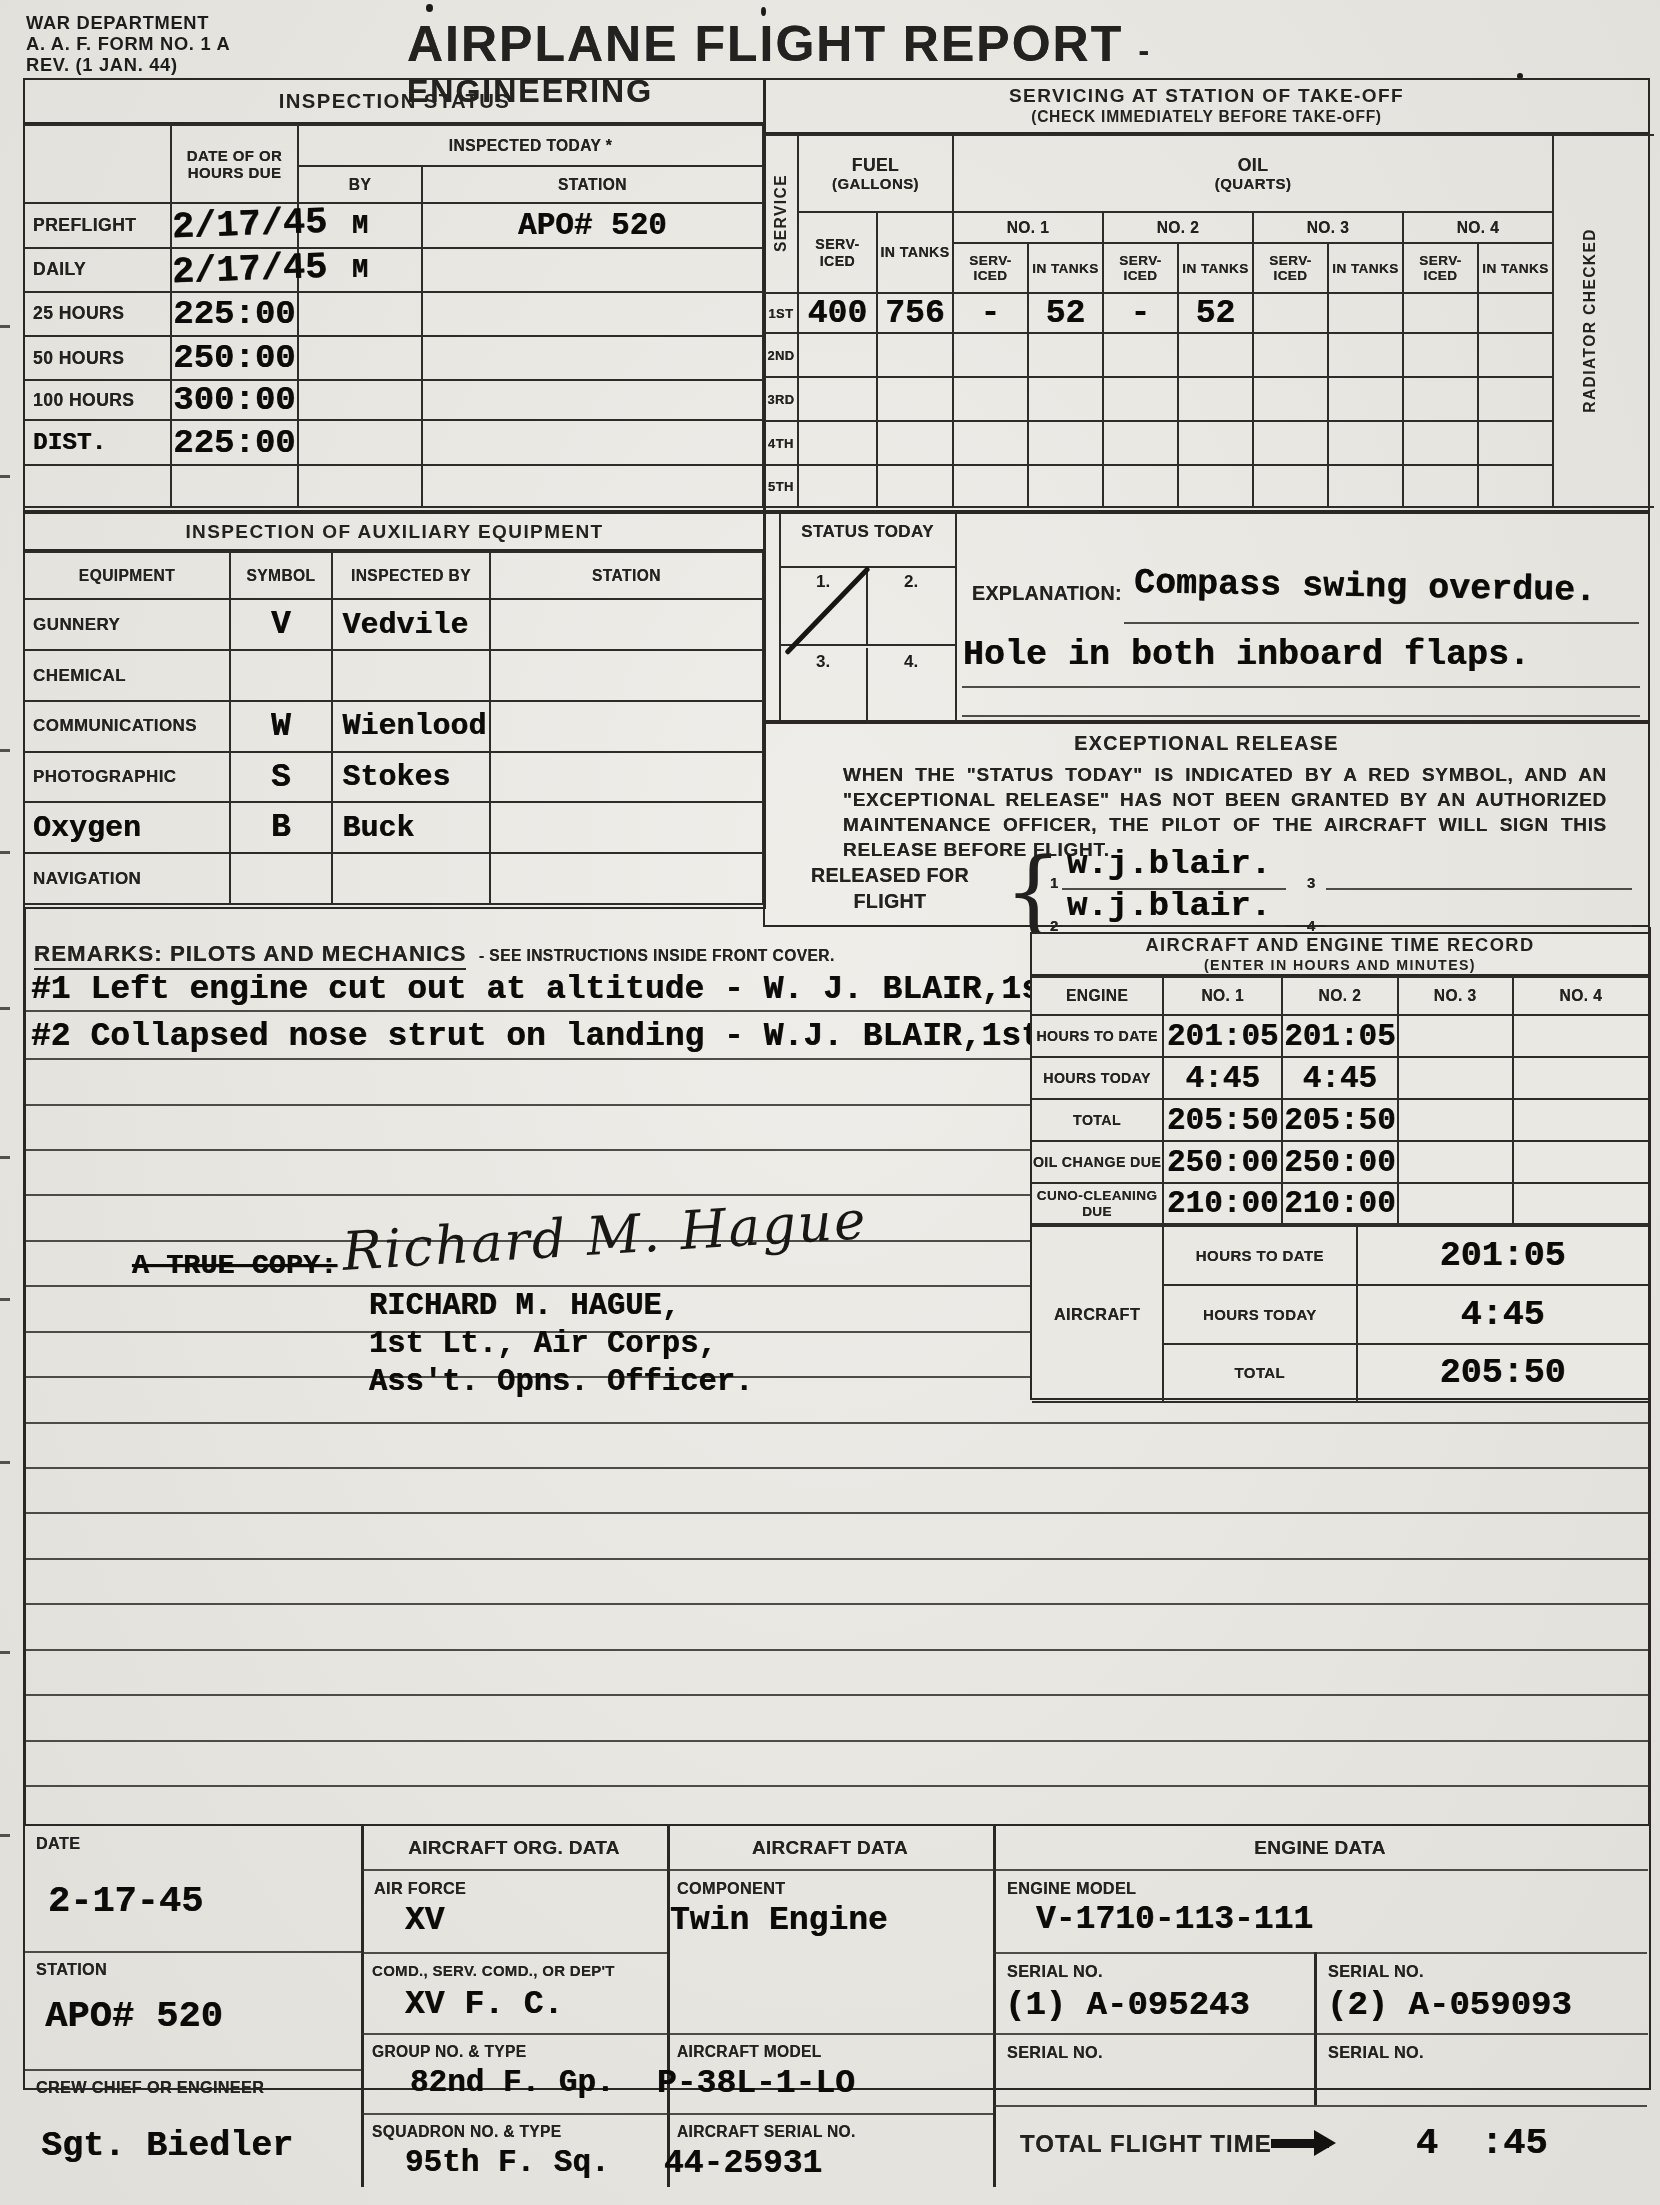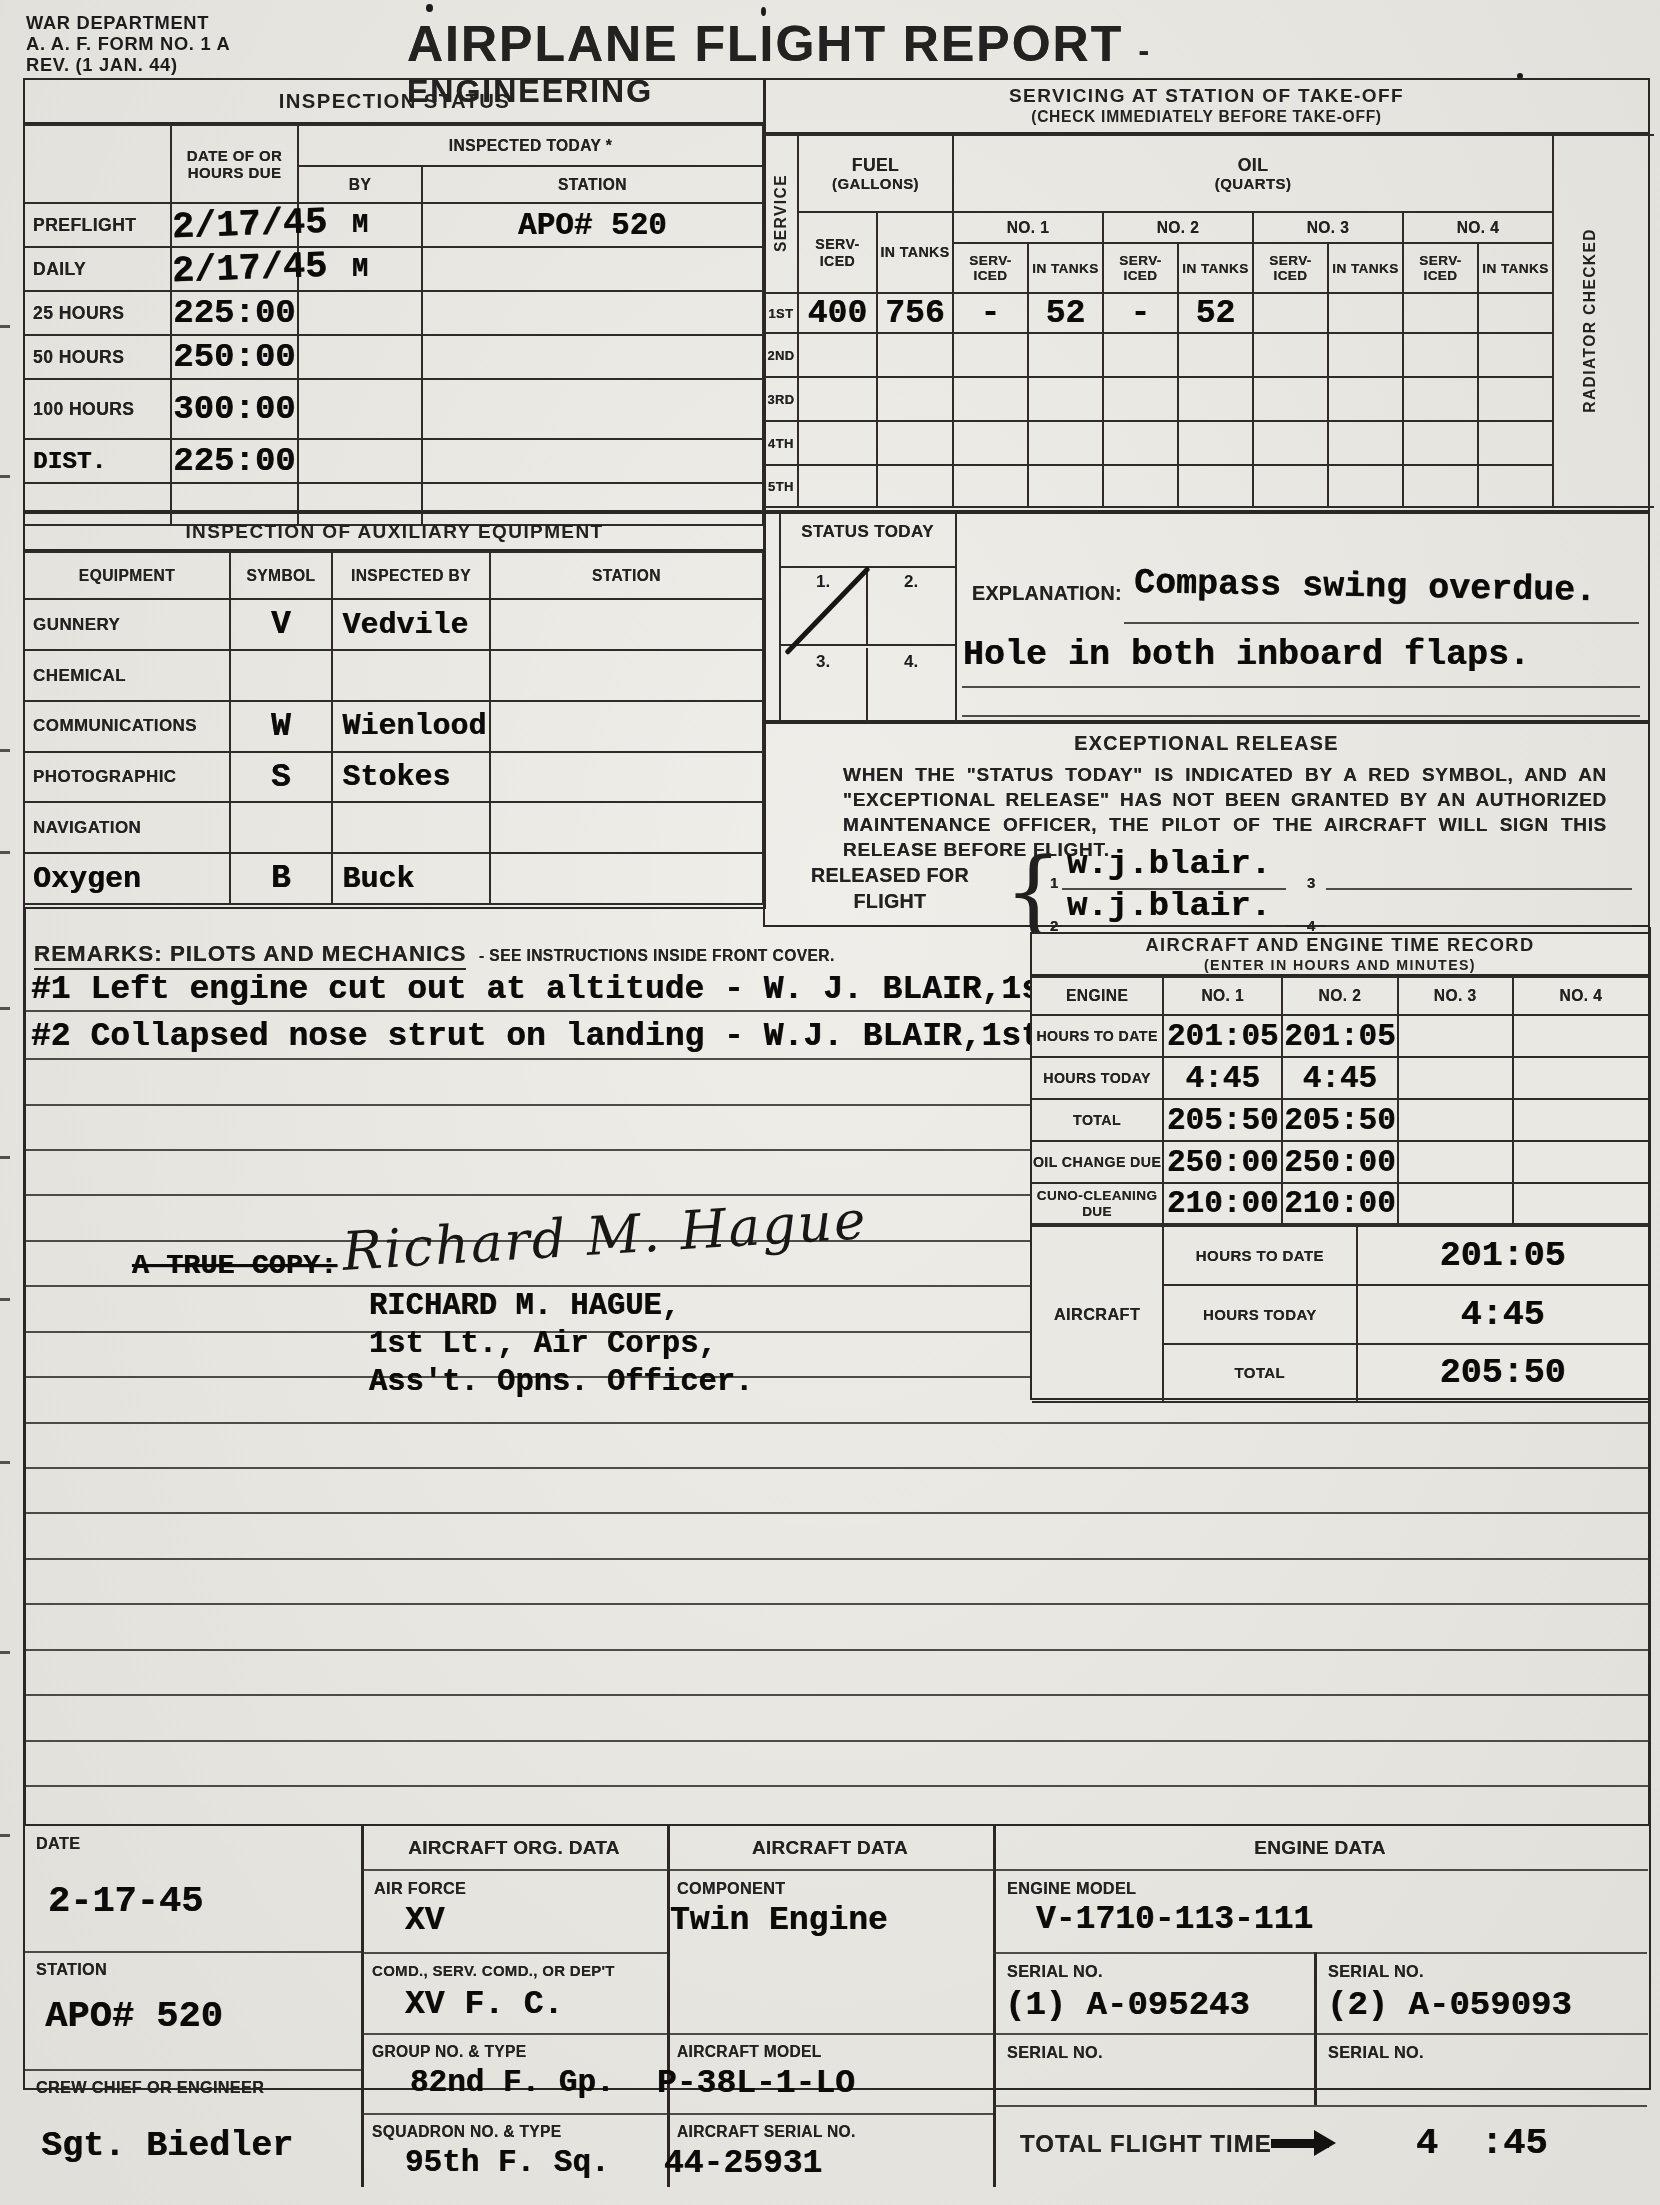--- a/index.html
+++ b/index.html
@@ -100,21 +100,21 @@
         <td class="val typed" style="font-size:34px;">225:00</td>
         <td></td>
         <td></td>
       </tr>
       <tr style="height:44px;">
         <td class="rowlbl lbl" style="border-left:none;">50 HOURS</td>
         <td class="val typed" style="font-size:34px;">250:00</td>
         <td></td>
         <td></td>
       </tr>
-      <tr style="height:60px;">
+      <tr style="height:40px;">
         <td class="rowlbl lbl" style="border-left:none;">100 HOURS</td>
         <td class="val typed" style="font-size:34px;">300:00</td>
         <td></td>
         <td></td>
       </tr>
       <tr style="height:44px;">
         <td class="rowlbl typed" style="border-left:none; font-size:24.4px;">DIST.</td>
         <td class="val typed" style="font-size:34px;">225:00</td>
         <td></td>
         <td></td>
@@ -287,29 +287,29 @@
         <td class="typed" style="font-size:30px; padding-left:9.5px;">Wienlood</td>
         <td></td>
       </tr>
       <tr style="height:45px;">
         <td class="rowlbl lbl" style="border-left:none; font-size:17px;">PHOTOGRAPHIC</td>
         <td class="val typed" style="font-size:33px;">S</td>
         <td class="typed" style="font-size:30px; padding-left:9.5px;">Stokes</td>
         <td></td>
       </tr>
       <tr style="height:45px;">
-        <td class="rowlbl lbl" style="border-left:none; font-size:17px;">NAVIGATION</td>
-        <td></td>
-        <td></td>
-        <td></td>
-      </tr>
-      <tr style="height:45px;">
         <td class="rowlbl typed" style="border-left:none; font-size:30px;">Oxygen</td>
         <td class="val typed" style="font-size:33px;">B</td>
         <td class="typed" style="font-size:30px; padding-left:9.5px;">Buck</td>
+        <td></td>
+      </tr>
+      <tr style="height:45px;">
+        <td class="rowlbl lbl" style="border-left:none; font-size:17px;">NAVIGATION</td>
+        <td></td>
+        <td></td>
         <td></td>
       </tr>
     </tbody>
       </table>
   </div>
 
   <div class="sec" style="left:763px; top:512px; width:887px; height:210px;">
     <div class="abs" style="left:13.6px; top:0; width:178px; height:207px; border-left:2px solid #2e2b28; border-right:2px solid #2e2b28;">
       <div class="lbl" style="text-align:center; padding-top:6.8px; font-size:17px; line-height:1.3; height:51px;">STATUS TODAY</div>
       <div class="abs" style="left:0; top:52px; width:174px; height:155px; border-top:2px solid #2e2b28;">

